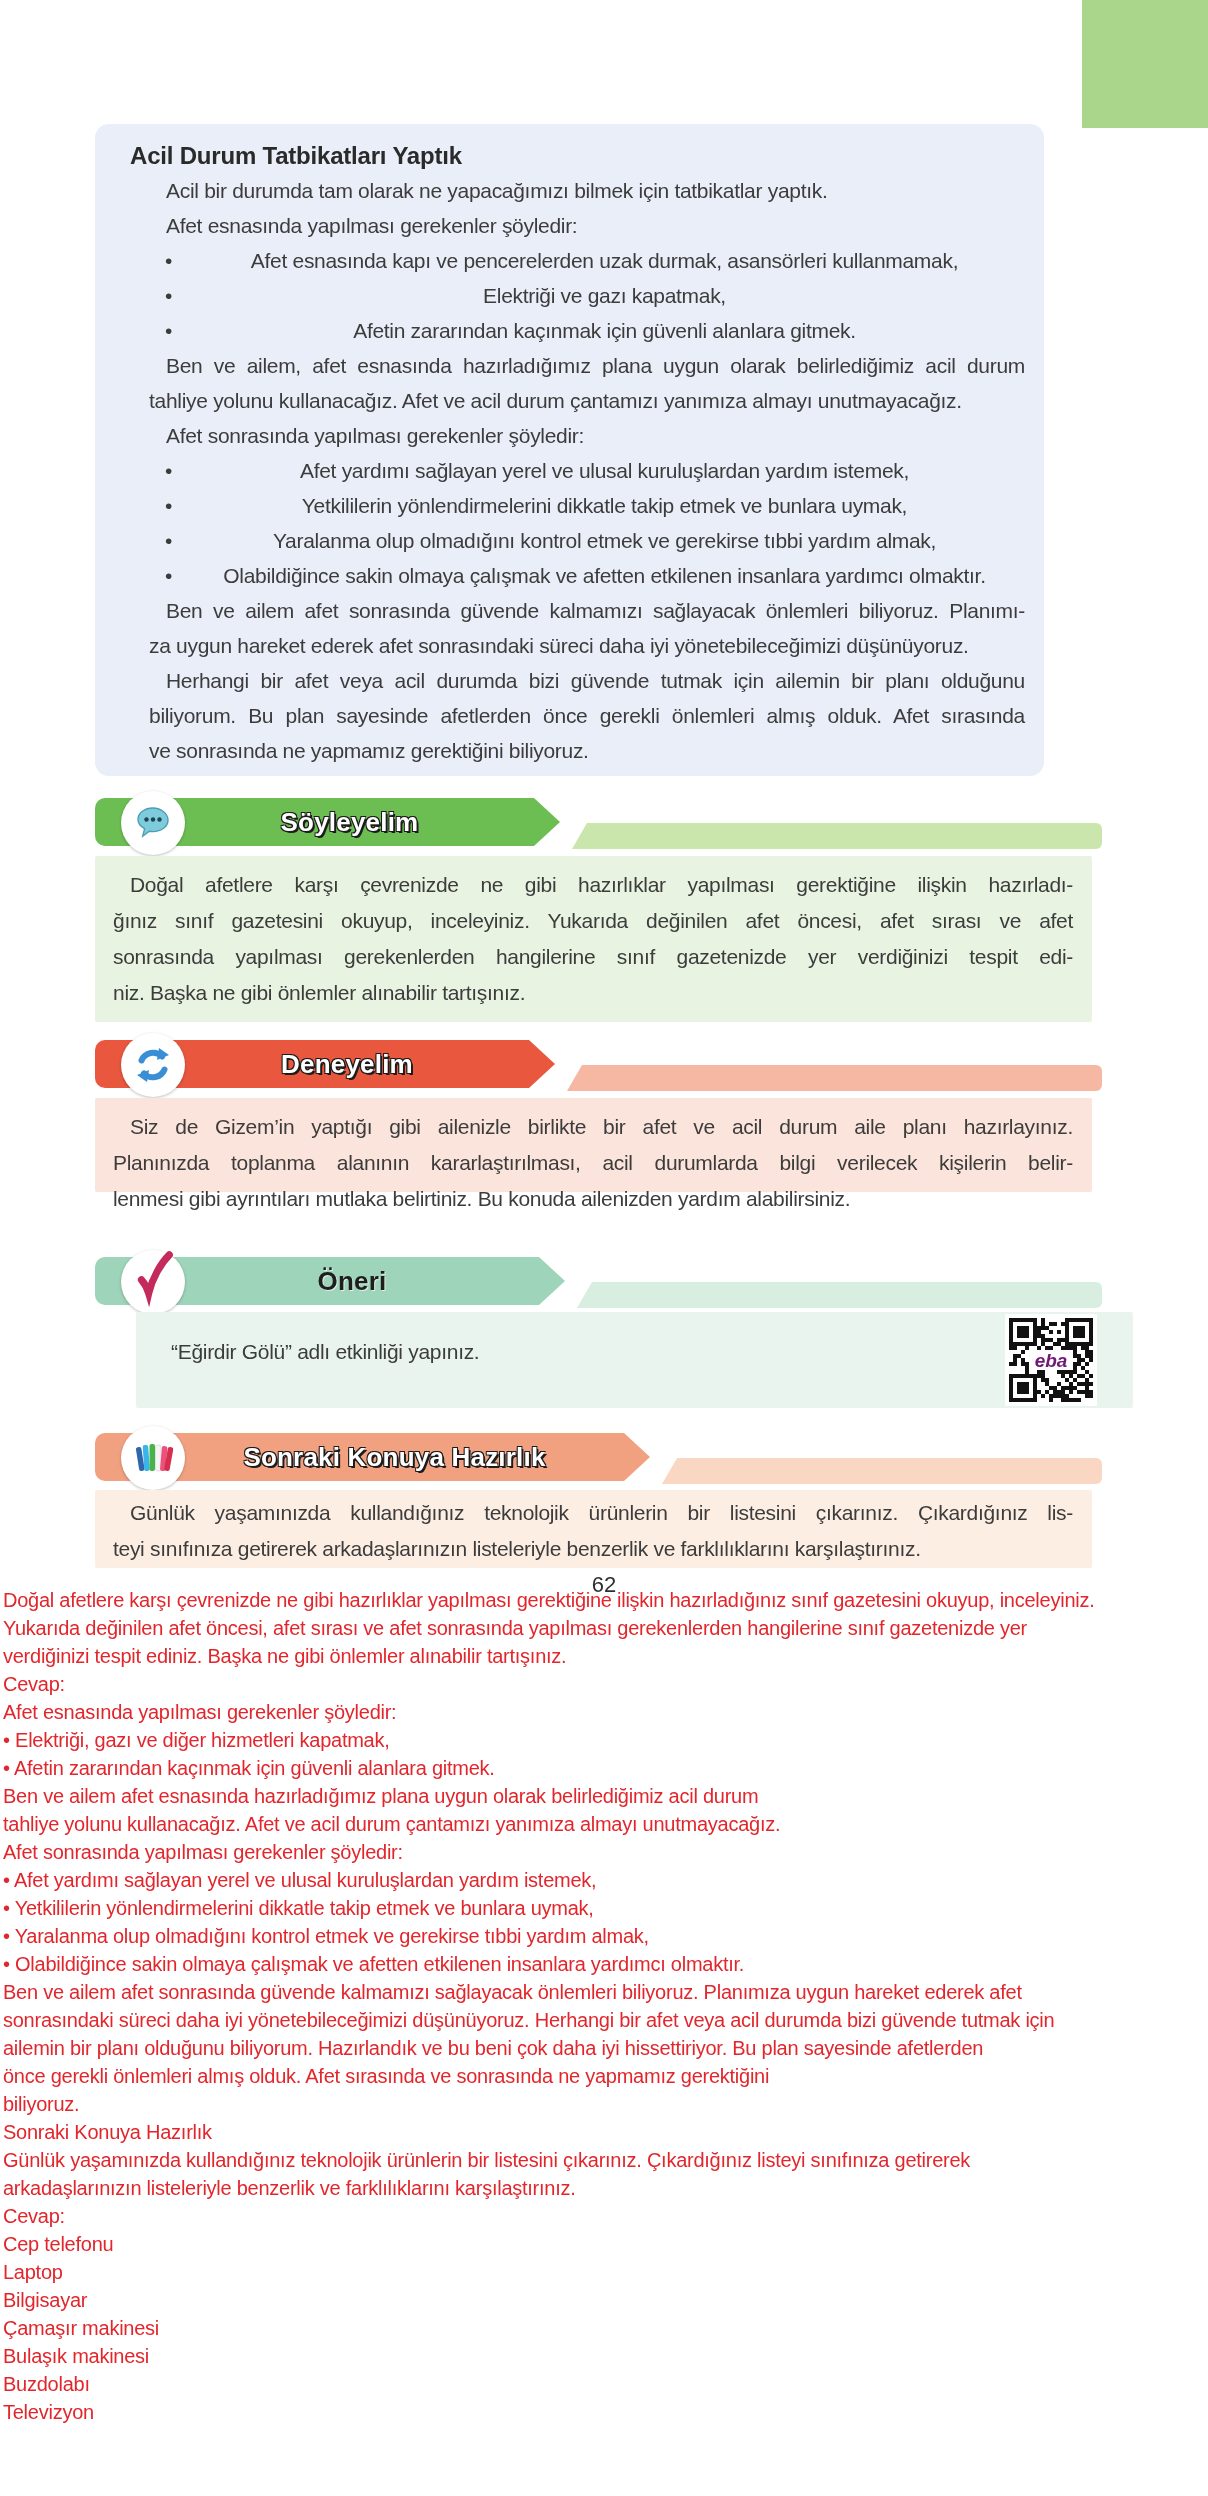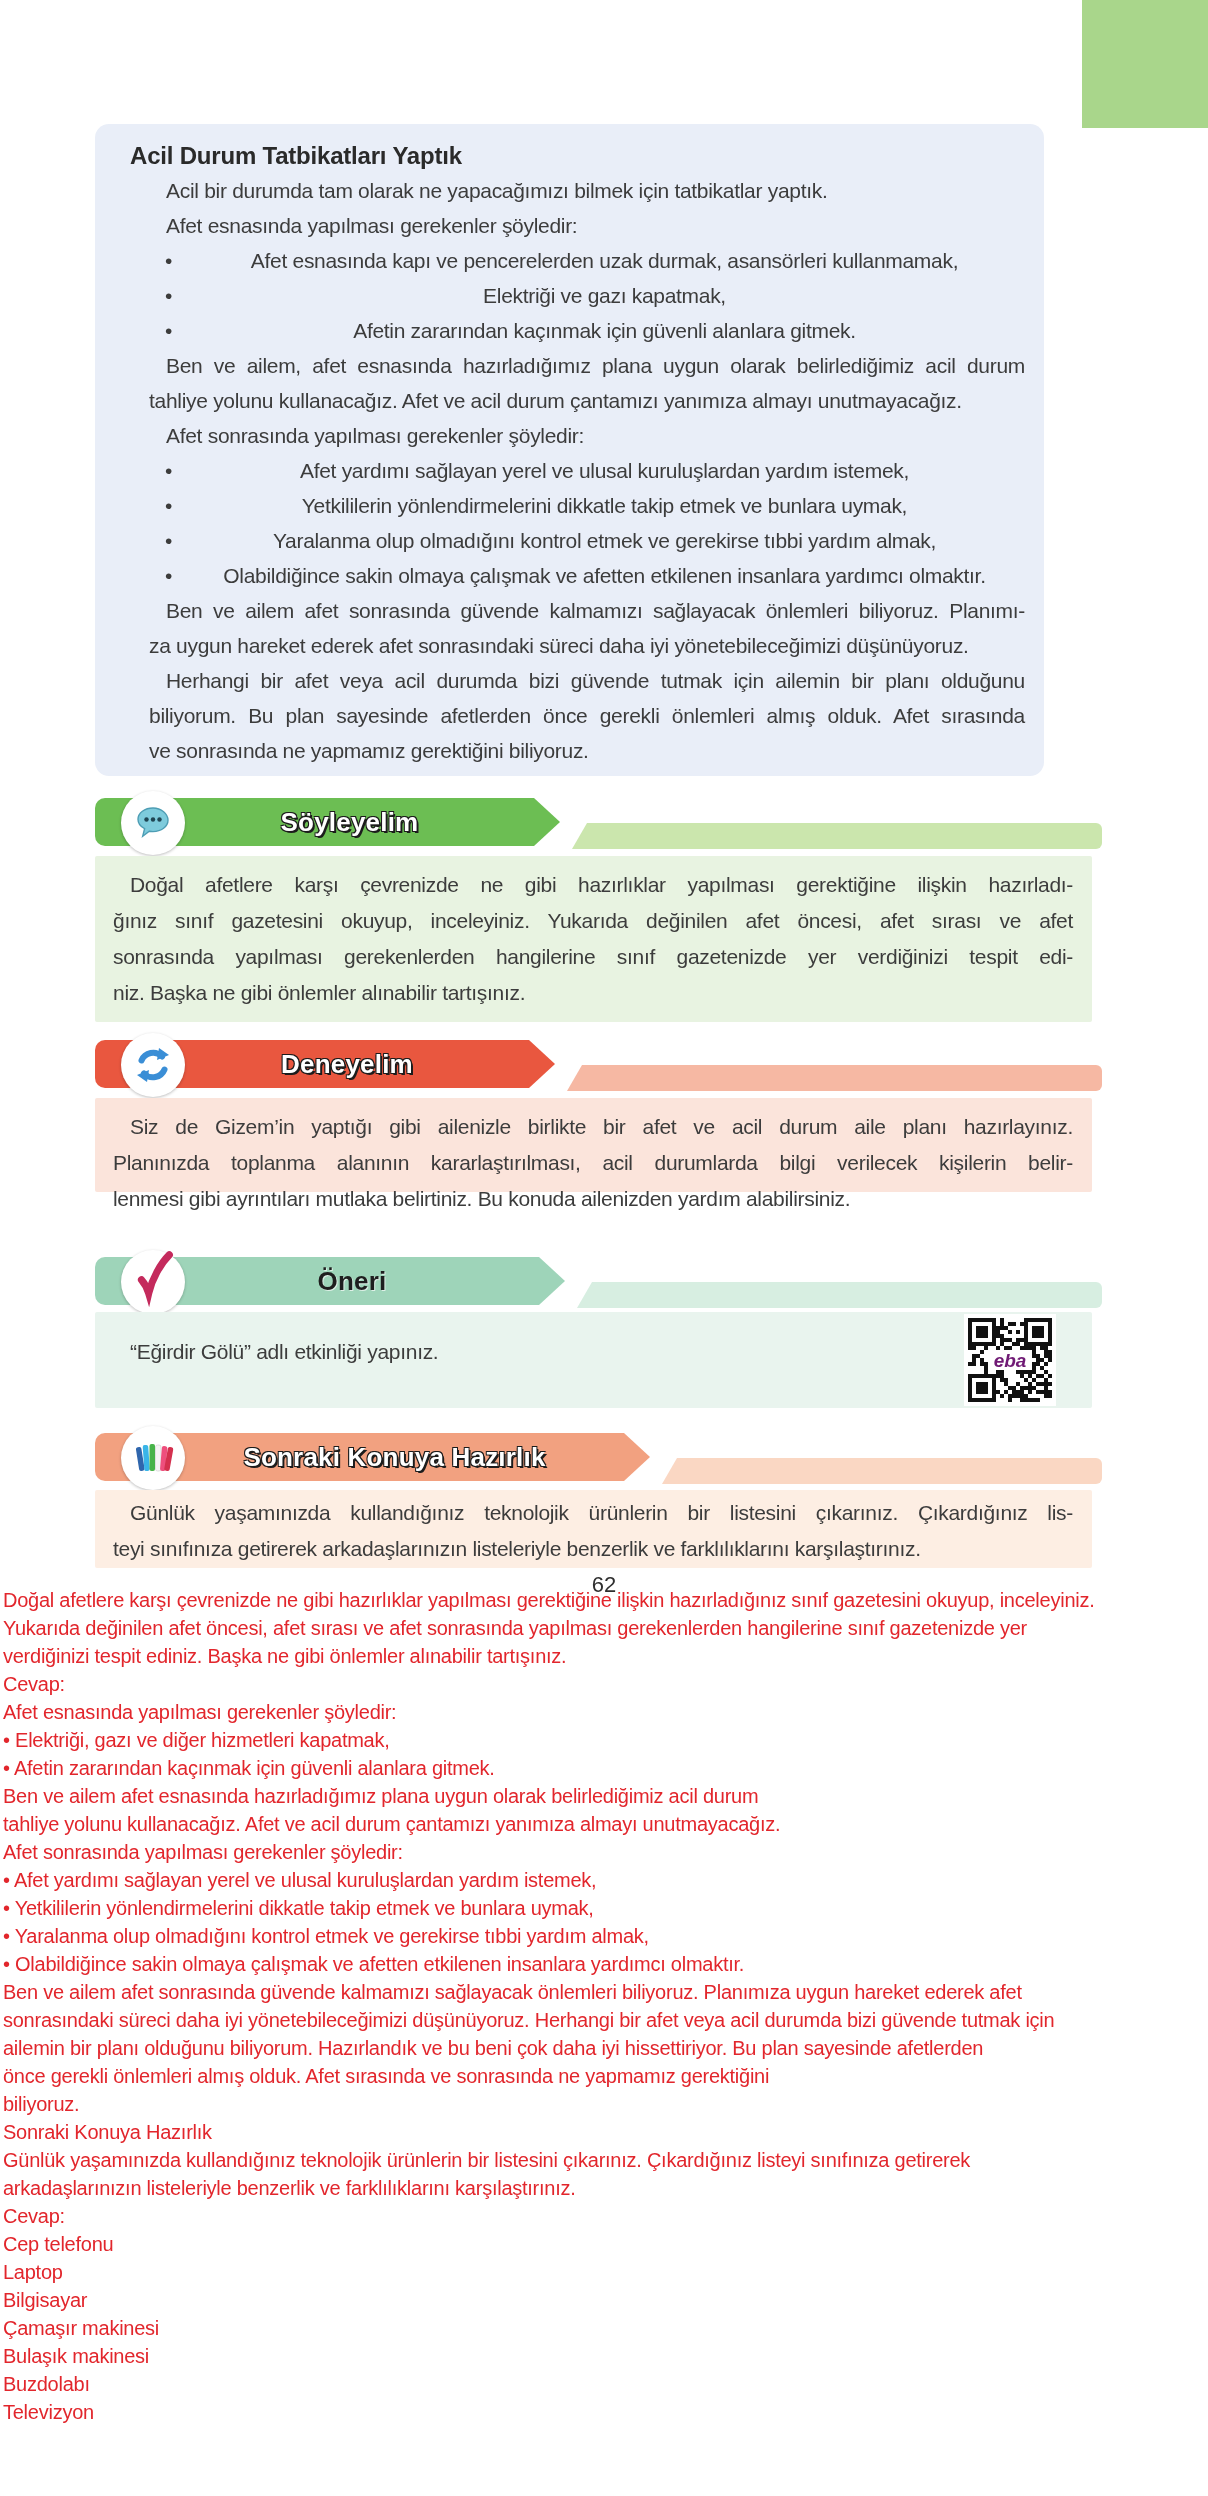--- a/index.html
+++ b/index.html
@@ -143,21 +143,21 @@
   <div class="chev" style="width:470px">
     <span class="blabel darktext">Öneri</span>
   </div>
   <div class="tail" style="left:482px"></div>
   <div class="circle">
     <svg width="46" height="54" viewBox="0 0 48 54" style="margin-top:-14px">
       <path d="M12 32 C15.5 36 18 41 19.5 46 C23 31 32 15 41 6" stroke="#c42a5c" stroke-width="7.5" fill="none" stroke-linecap="round"></path>
     </svg>
   </div>
 </div>
-<div class="content" style="top: 1312px; height: 96px; padding-top: 22px; --dark: #9ed4b9; --light: #d7eee1; --bg: #e9f4ee;">
+<div class="content" style="top: 1312px; height: 96px; padding-top: 22px; margin-left: 41px; --dark: #9ed4b9; --light: #d7eee1; --bg: #e9f4ee;">
   <div>
       <div class="bodyline ind">“Eğirdir Gölü” adlı etkinliği yapınız.</div>
     </div>
   <div class="qr">
     <svg id="qrsvg" width="88" height="88" viewBox="0 0 88 88">
         <rect width="88" height="88" fill="#fff"></rect>
         <rect x="34" y="2" width="4" height="4" fill="#111"></rect>
         <rect x="34" y="6" width="4" height="4" fill="#111"></rect>
         <rect x="42" y="6" width="4" height="4" fill="#111"></rect>
         <rect x="46" y="6" width="4" height="4" fill="#111"></rect>

